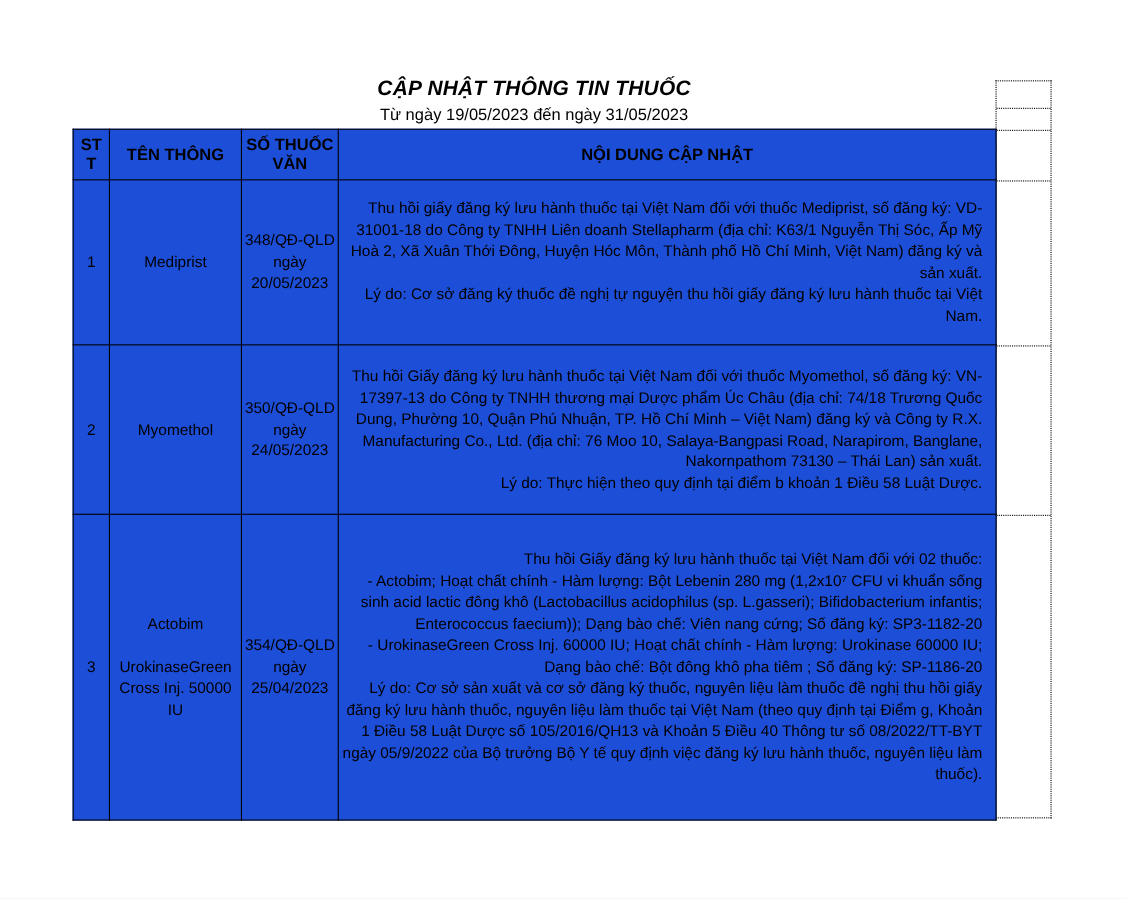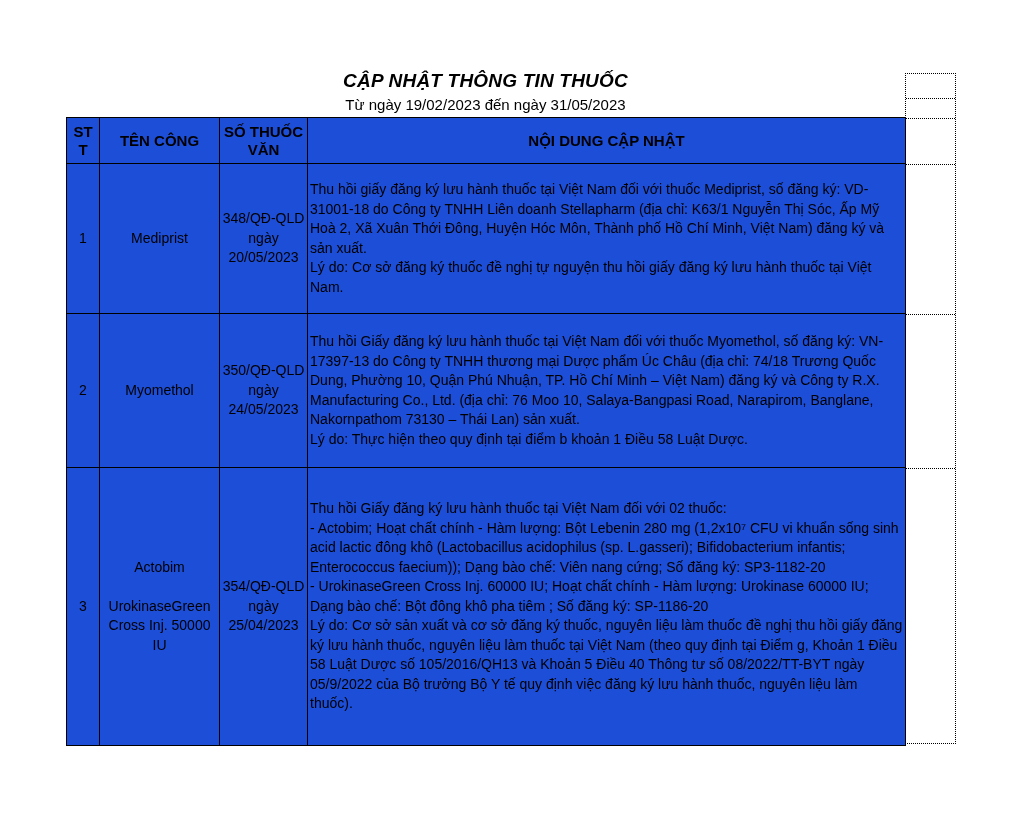--- a/index.html
+++ b/index.html
@@ -44,21 +44,21 @@
   col.c2{width:88px;}
   col.c3{width:598px;}
   thead tr{height:46px;}
   tbody tr:nth-child(1){height:150px;}
   tbody tr:nth-child(2){height:154px;}
   tbody tr:nth-child(3){height:278px;}
   td.cell-stt,td.cell-name,td.cell-van{
     text-align:center;white-space:pre-line;
   }
   td.cell-content{
-    text-align:left;white-space:pre-line;padding-left:2px;padding-right:2px;
+    text-align:right;white-space:pre-line;padding-left:2px;padding-right:12px;
   }
   
   .guide{
     position:absolute;left:905px;top:73px;width:51px;height:671px;
     border:1px dotted #000;
     box-sizing:border-box;
   }
   .guide .sep{
     position:absolute;left:0;right:0;height:0;
     border-top:1px dotted #000;
@@ -76,33 +76,33 @@
 
   <div class="guide">
     <div class="sep sep1"></div>
     <div class="sep sep2"></div>
     <div class="sep sep3"></div>
     <div class="sep sep4"></div>
     <div class="sep sep5"></div>
   </div>
 
   <div class="title">CẬP NHẬT THÔNG TIN THUỐC</div>
-  <div class="subtitle">Từ ngày 19/02/2023 đến ngày 31/05/2023</div>
+  <div class="subtitle">Từ ngày 19/05/2023 đến ngày 31/05/2023</div>
 
   <table class="main">
     <colgroup>
       <col class="c0">
         <col class="c1">
         <col class="c2">
         <col class="c3">
     </colgroup>
     <thead>
       <tr id="header-row">
           <th>STT</th>
-          <th>TÊN CÔNG</th>
+          <th>TÊN THÔNG</th>
           <th>SỐ THUỐC VĂN</th>
           <th>NỘI DUNG CẬP NHẬT</th>
         </tr>
     </thead>
     <tbody id="table-body">
         <tr>
           <td class="cell-stt">1</td>
           <td class="cell-name">Mediprist</td>
           <td class="cell-van">348/QĐ-QLD
 ngày

